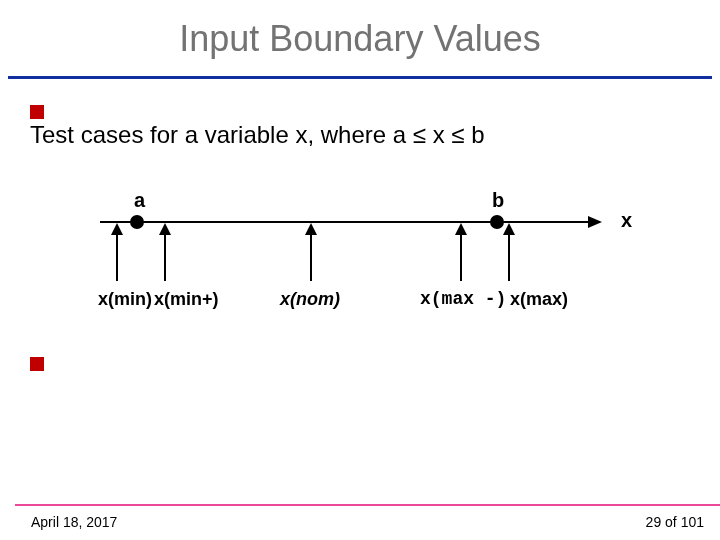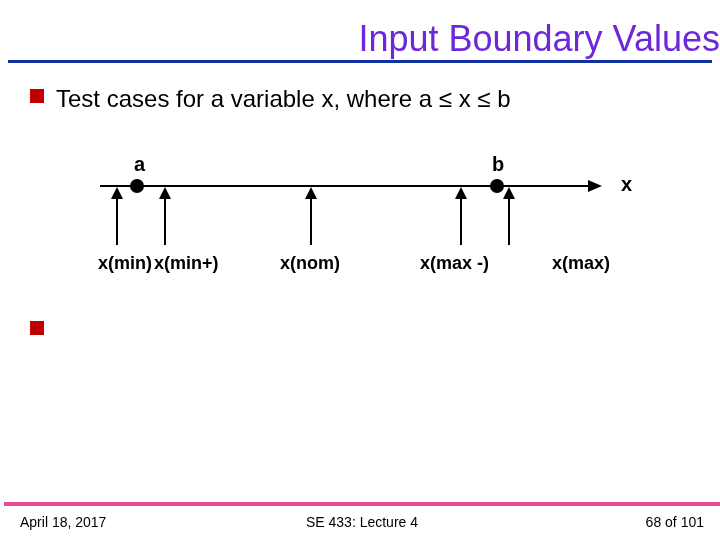--- a/index.html
+++ b/index.html
@@ -7,37 +7,38 @@
     padding: 0;
     width: 720px;
     height: 540px;
     background: #fff;
     font-family: Arial, Helvetica, sans-serif;
     color: #000;
     position: relative;
     overflow: hidden;
   }
   .title {
-    text-align: right;
+    text-align: center;
     font-size: 36px;
-    color: #6d28d9;
+    color: #737373;
     padding-top: 18px;
-    padding-bottom: 0;
+    padding-bottom: 16px;
     font-weight: 400;
   }
   .title-rule {
     border: none;
     border-top: 3px solid #1030a0;
     margin: 0 8px 20px 8px;
   }
   .bullet-row {
     display: flex;
     align-items: flex-start;
     padding: 0 32px 0 30px;
     margin-bottom: 14px;
+    flex-direction: column;
   }
   .bullet-mark {
     width: 14px;
     height: 14px;
     background: #c00000;
     margin-top: 6px;
     margin-right: 12px;
     flex: 0 0 auto;
   }
   .bullet-text {
@@ -117,28 +118,28 @@
   .arr-max    { left: 448px; }
   .caselabel {
     position: absolute;
     top: 108px;
     font-size: 18px;
     font-weight: bold;
     white-space: nowrap;
   }
   .cl-min  { left: 38px; }
   .cl-minp { left: 94px; }
-  .cl-nom  { left: 220px; }
-  .cl-maxm { left: 360px; }
-  .cl-max  { left: 450px; margin-left: 42px; }
+  .cl-nom  { left: 220px; font-style: italic; }
+  .cl-maxm { left: 360px; font-family: Liberation Mono, monospace; }
+  .cl-max  { left: 450px; }
   .footer {
     position: absolute;
-    left: 4px; right: 0; bottom: 0;
+    left: 15px; right: 0; bottom: 0;
     height: 34px;
-    border-top: 4px solid #ec4899;
+    border-top: 2px solid #ec4899;
     font-size: 14px;
     color: #000;
   }
   .footer .fl {
     position: absolute;
     left: 16px;
     top: 8px;
   }
   .footer .fc {
     position: absolute;
@@ -184,15 +185,14 @@
   <div class="caselabel cl-maxm">x(max -)</div>
   <div class="caselabel cl-max">x(max)</div>
 </div>
 
 <div class="bullet-row">
   <div class="bullet-mark"></div>
 </div>
 
 <div class="footer">
   <div class="fl">April 18, 2017</div>
-  <div class="fc">SE 433: Lecture 4</div>
-  <div class="fr">68 of 101</div>
+  <div class="fr">29 of 101</div>
 </div>
 
 </body></html>

